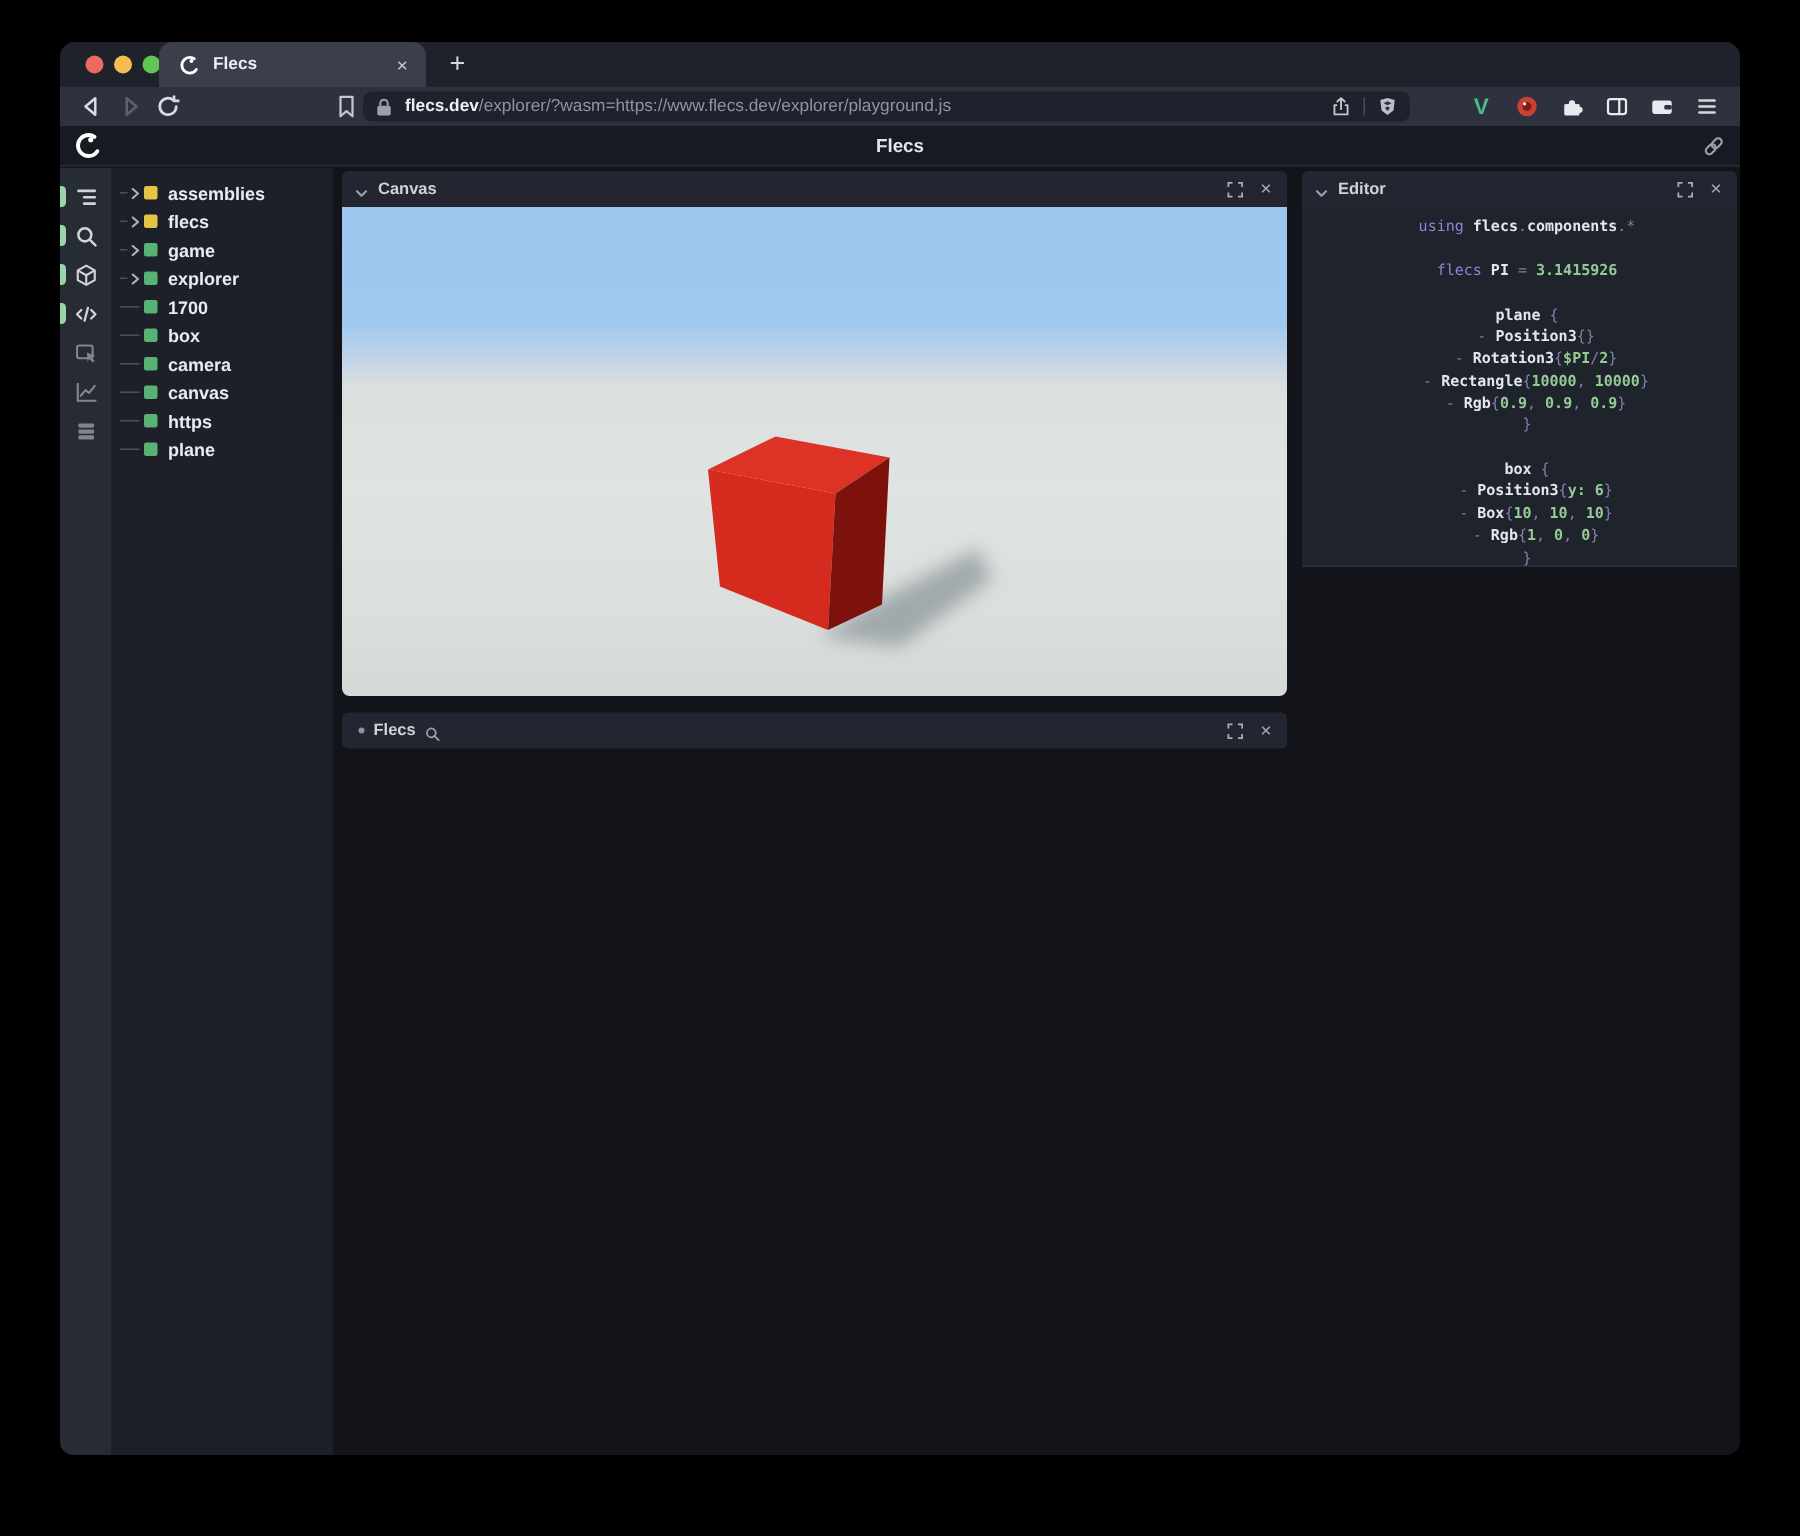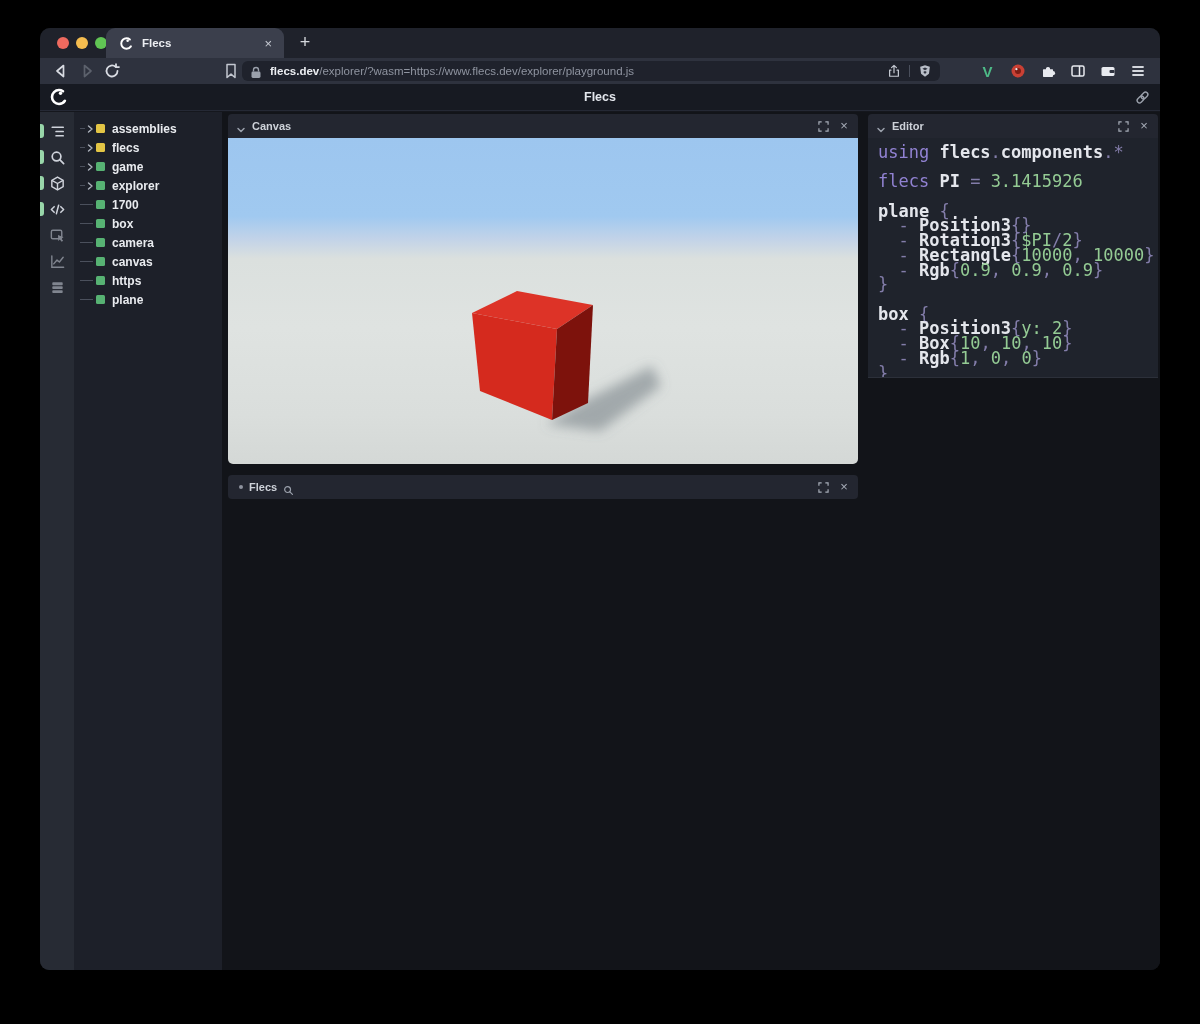--- a/index.html
+++ b/index.html
@@ -87,26 +87,26 @@
   .canvas-body { position:absolute; left:6px; top:26px; width:630px; height:326px;
     border-radius:0 0 5px 5px; overflow:hidden;
     background:linear-gradient(180deg,#9dc6ef 0%,#a0c9f0 24%,#c2d3e8 31%,#dbe0de 37%,#dfe3e1 58%,#dadedc 85%,#d4d8d6 100%); }
   .scene-svg { position:absolute; left:0; top:0; width:100%; height:100%; }
 
   .search-header { left:6px; top:363px; width:630px; border-radius:4px; }
 
   .editor-header { left:646px; top:2px; width:290px; }
   .editor-body { position:absolute; left:646px; top:26px; width:290px; height:240px; background:#1f232c;
     border-bottom:1px solid #2c303a; padding:7px 0 0 10px; overflow:hidden;
-    font-family:"DejaVu Sans Mono", monospace; font-size:17px; line-height:14.7px; }
+    font-family:"DejaVu Sans Mono", monospace; font-size:10px; line-height:14.7px;text-align:center; }
   .code-line { white-space:pre; min-height:14.7px; }
   .c-kw { color:#9182d2; }
   .c-id { color:#e4e6ec; font-weight:bold; }
   .c-p { color:#837daa; }
-  .c-num { color:#94cb94; font-weight:normal; }
+  .c-num { color:#94cb94; font-weight:bold; }
 </style>
 </head>
 <body>
 
 <div class="browser-window">
 
   <div class="tabbar">
     <div class="traffic">
       <span class="tl-red"></span>
       <span class="tl-yellow"></span>
@@ -455,21 +455,21 @@
           <div class="code-line"><span class="c-kw">flecs </span><span class="c-id">PI</span><span class="c-p"> = </span><span class="c-num">3.1415926</span></div>
           <div class="code-line"></div>
           <div class="code-line"><span class="c-id">plane </span><span class="c-p">{</span></div>
           <div class="code-line"><span class="c-p">  - </span><span class="c-id">Position3</span><span class="c-p">{}</span></div>
           <div class="code-line"><span class="c-p">  - </span><span class="c-id">Rotation3</span><span class="c-p">{</span><span class="c-num">$PI</span><span class="c-p">/</span><span class="c-num">2</span><span class="c-p">}</span></div>
           <div class="code-line"><span class="c-p">  - </span><span class="c-id">Rectangle</span><span class="c-p">{</span><span class="c-num">10000</span><span class="c-p">, </span><span class="c-num">10000</span><span class="c-p">}</span></div>
           <div class="code-line"><span class="c-p">  - </span><span class="c-id">Rgb</span><span class="c-p">{</span><span class="c-num">0.9</span><span class="c-p">, </span><span class="c-num">0.9</span><span class="c-p">, </span><span class="c-num">0.9</span><span class="c-p">}</span></div>
           <div class="code-line"><span class="c-p">}</span></div>
           <div class="code-line"></div>
           <div class="code-line"><span class="c-id">box </span><span class="c-p">{</span></div>
-          <div class="code-line"><span class="c-p">  - </span><span class="c-id">Position3</span><span class="c-p">{</span><span class="c-num">y: 2</span><span class="c-p">}</span></div>
+          <div class="code-line"><span class="c-p">  - </span><span class="c-id">Position3</span><span class="c-p">{</span><span class="c-num">y: 6</span><span class="c-p">}</span></div>
           <div class="code-line"><span class="c-p">  - </span><span class="c-id">Box</span><span class="c-p">{</span><span class="c-num">10</span><span class="c-p">, </span><span class="c-num">10</span><span class="c-p">, </span><span class="c-num">10</span><span class="c-p">}</span></div>
           <div class="code-line"><span class="c-p">  - </span><span class="c-id">Rgb</span><span class="c-p">{</span><span class="c-num">1</span><span class="c-p">, </span><span class="c-num">0</span><span class="c-p">, </span><span class="c-num">0</span><span class="c-p">}</span></div>
           <div class="code-line"><span class="c-p">}</span></div>
         </div>
 
     </div>
   </div>
 </div>
 
 </body></html>

